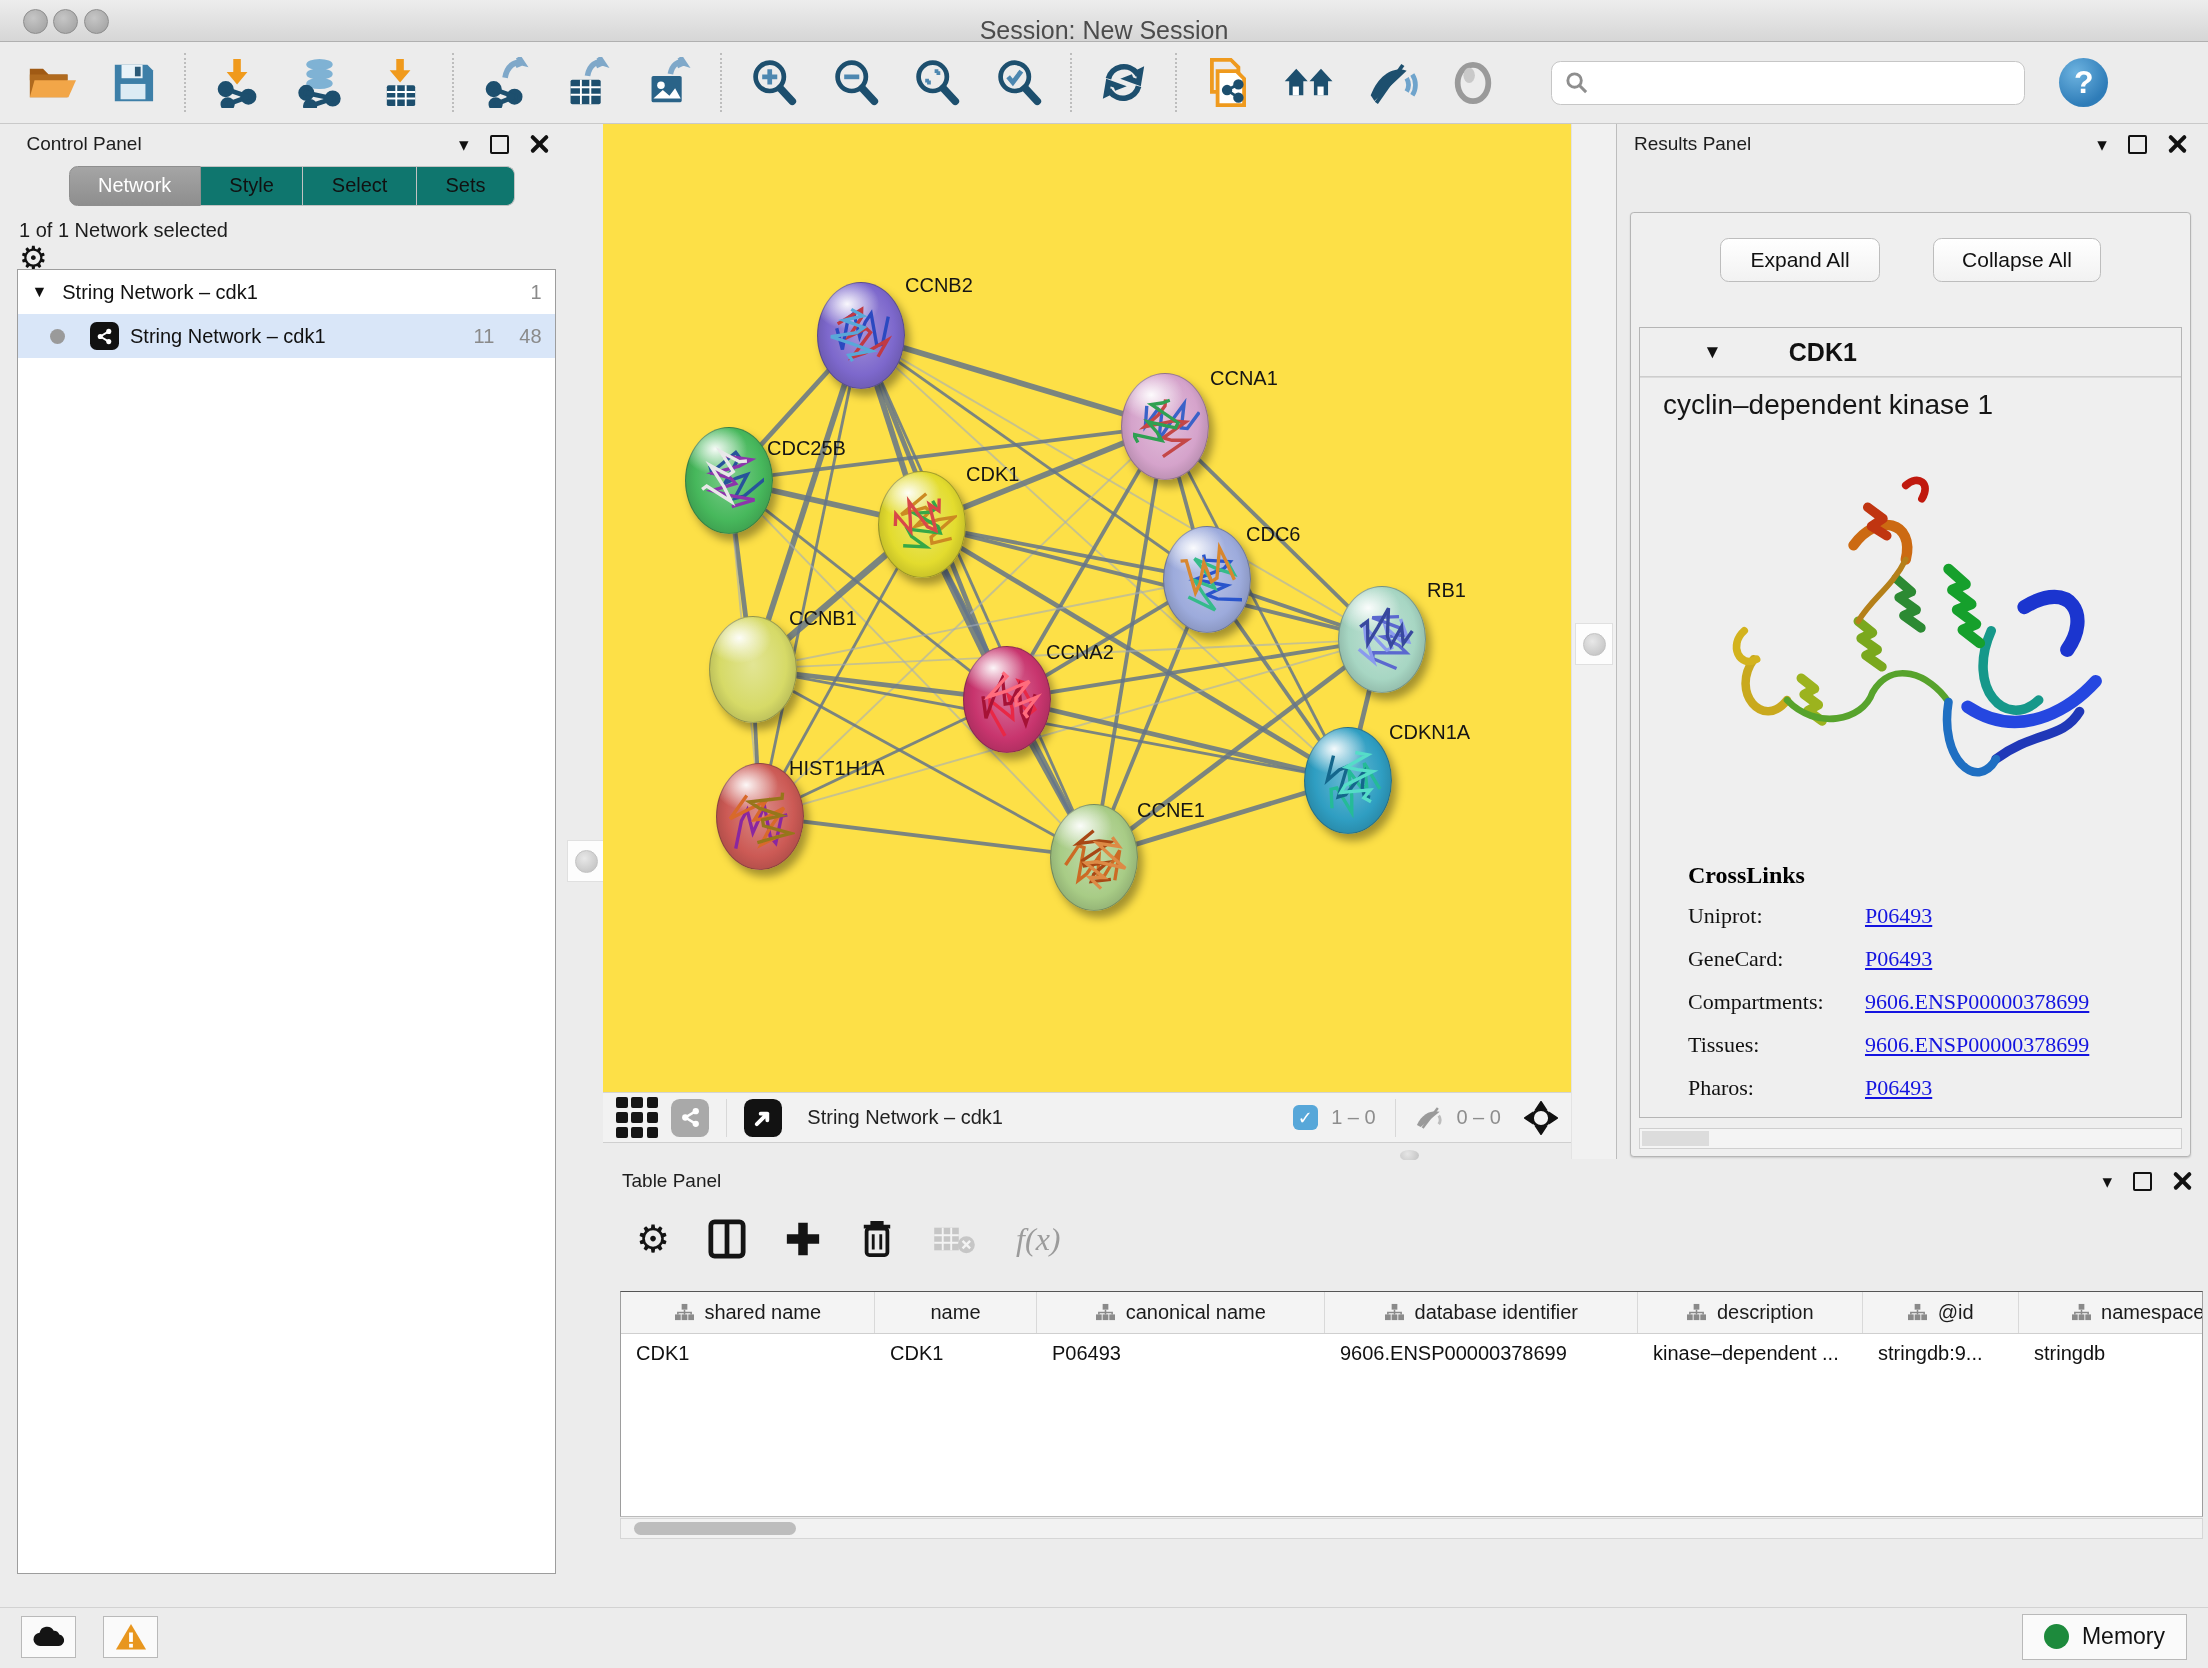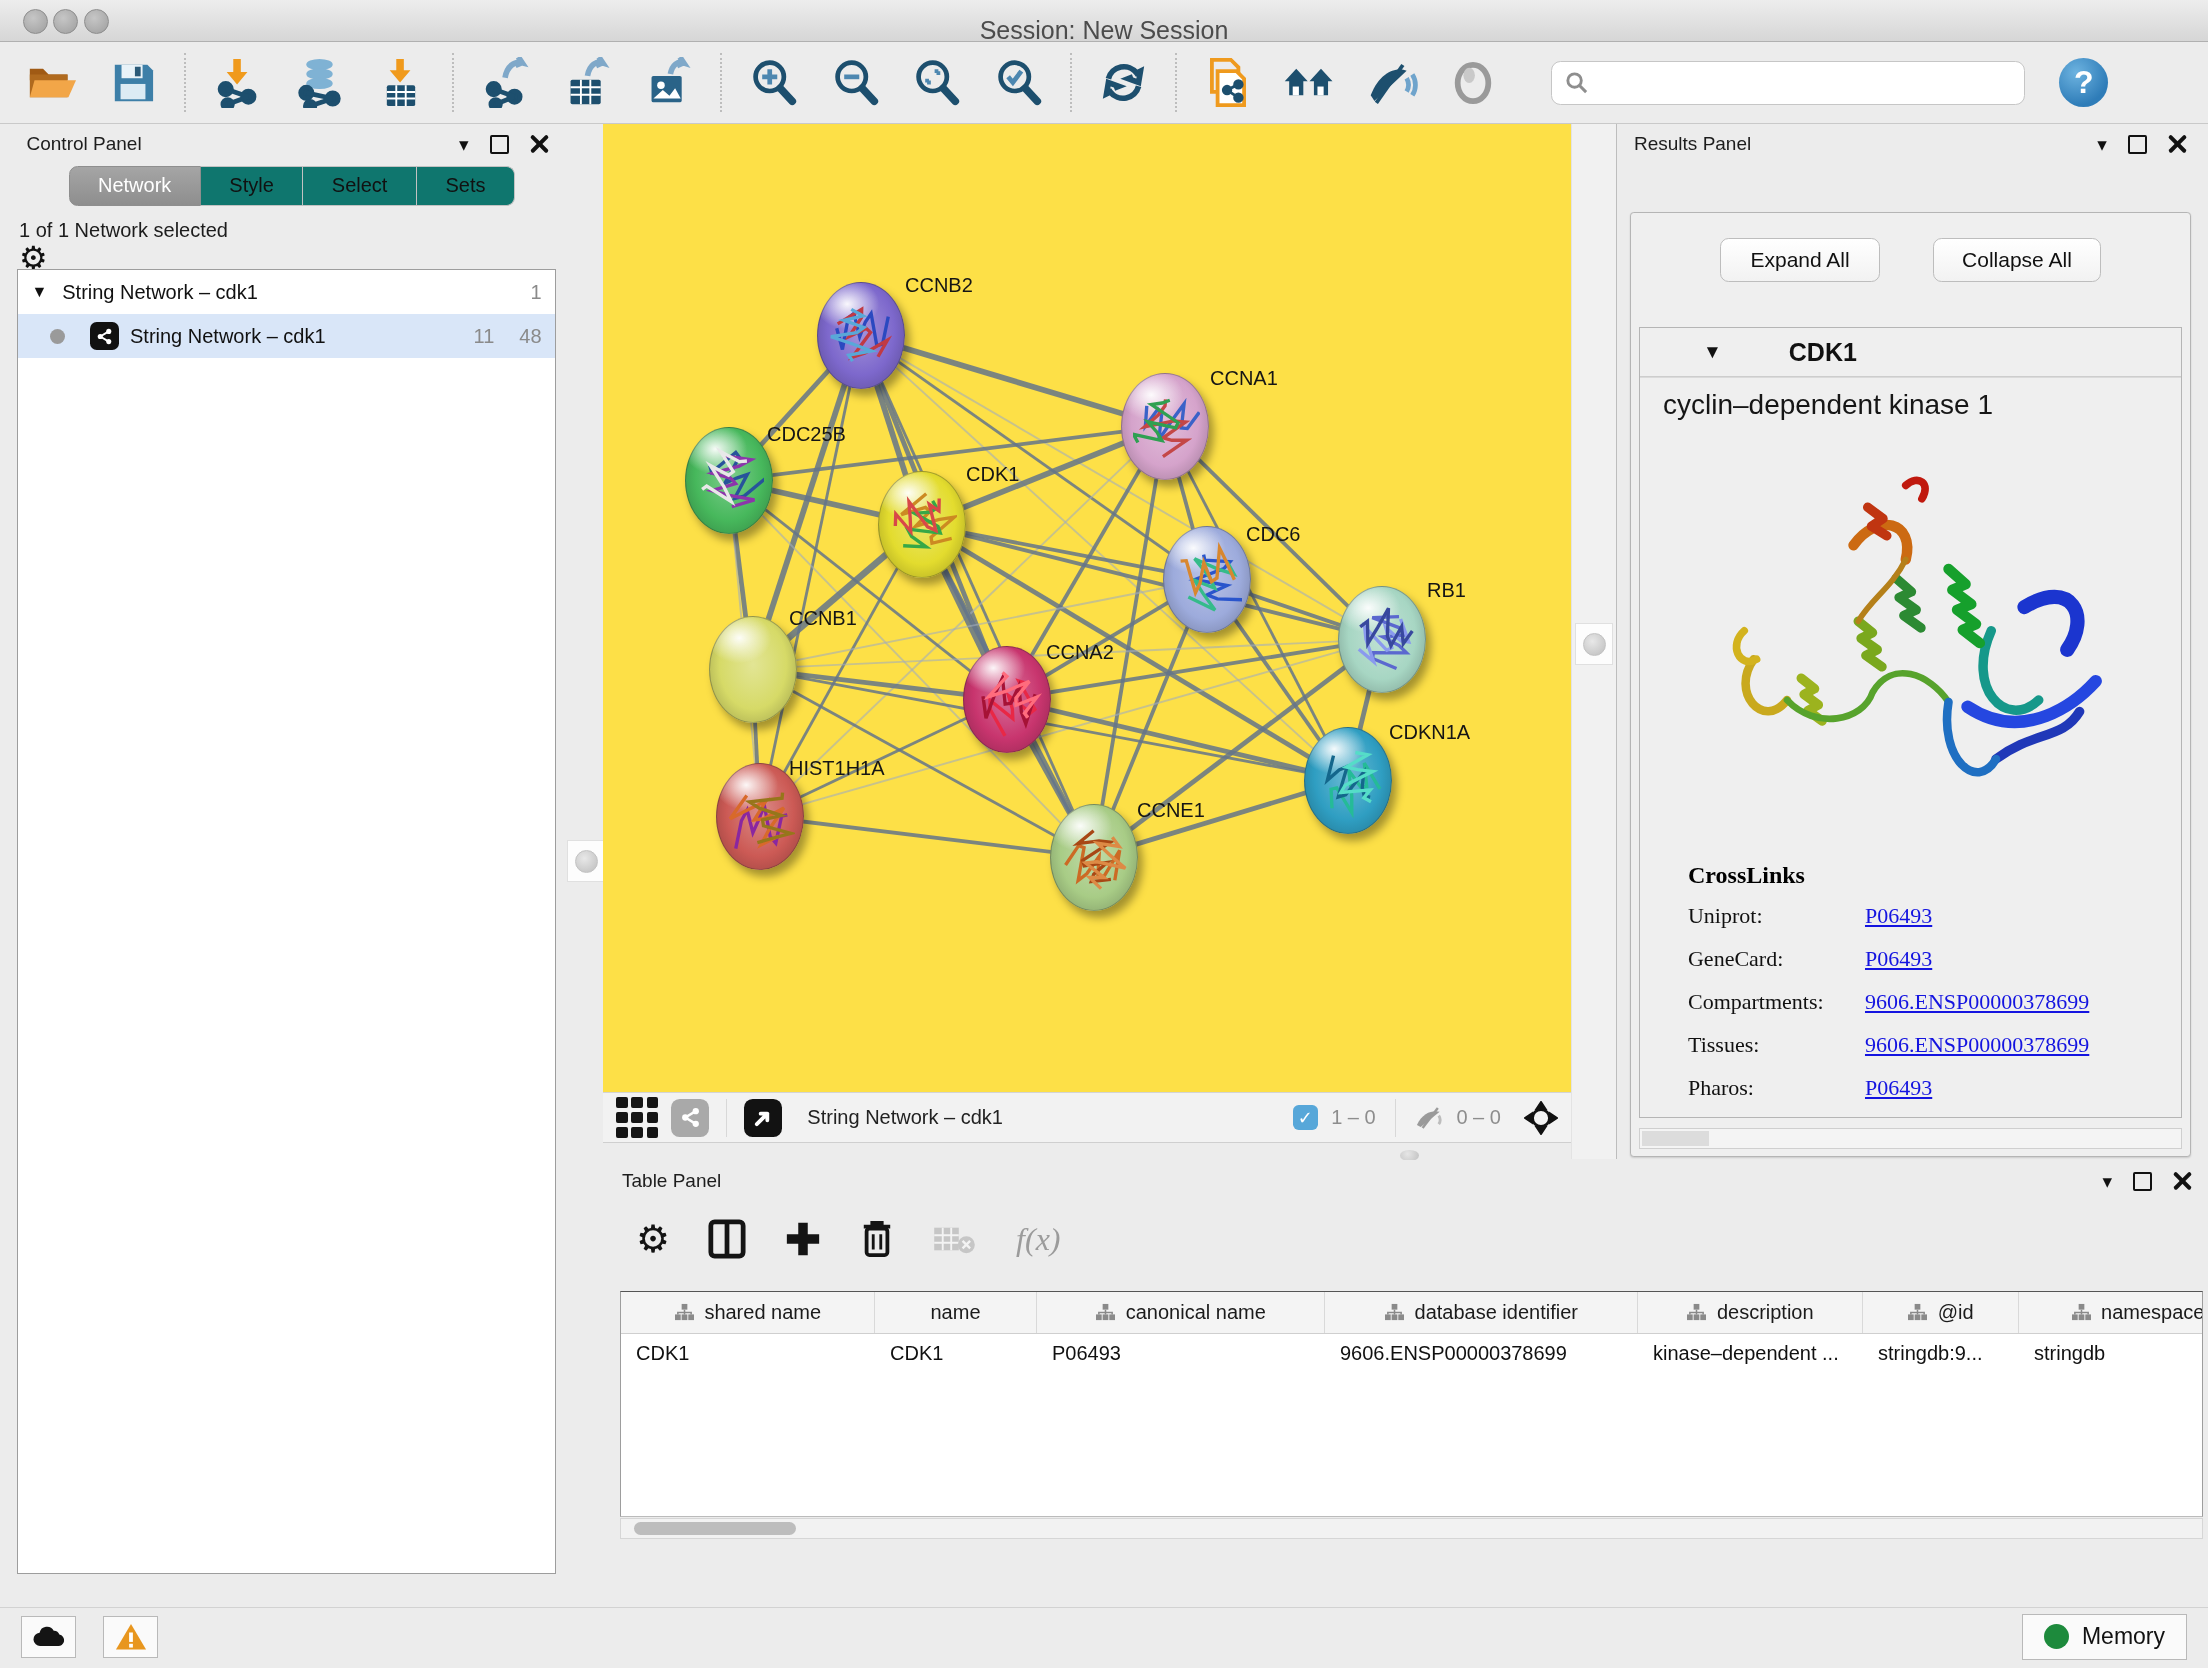--- a/index.html
+++ b/index.html
@@ -514,21 +514,21 @@
         <div class="node" style="left: 447px; top: 680px; width: 88px; height: 107px; background: radial-gradient(62% 40% at 34% 20%, rgba(255, 255, 255, 0.95), rgba(255, 255, 255, 0) 60%), radial-gradient(at 50% 45%, rgb(194, 219, 170) 0%, rgb(168, 204, 134) 55%, rgb(118, 143, 94) 100%); box-shadow: rgba(0, 0, 0, 0.35) 4.8px 6.7px 8.6px; border: 1px solid rgba(40, 40, 40, 0.3);">
           <svg width="67" height="80" viewBox="-26 -26 52 52">
             <path d="M -20 -5.1 L -15.6 18.0 L -11.1 -4.9 L -6.7 -7.2 L -2.2 8.0 L 2.2 -7.8 L 6.7 -15.0 L 11.1 10.5 L 15.6 10.5 L 20.0 -7.1" fill="none" stroke="#cc6a24" stroke-width="2.6" transform="rotate(200) translate(0 -6)"></path>
             <path d="M -20 4.5 L -15.6 -10.2 L -11.1 -6.2 L -6.7 7.0 L -2.2 -10.4 L 2.2 -9.9 L 6.7 15.5 L 11.1 7.7 L 15.6 -8.2 L 20.0 6.9" fill="none" stroke="#a84714" stroke-width="2.6" transform="rotate(247) translate(0 0)"></path>
             <path d="M -20 7.6 L -15.6 -4.1 L -11.1 6.2 L -6.7 -11.4 L -2.2 -3.7 L 2.2 18.4 L 6.7 3.2 L 11.1 -9.3 L 15.6 7.1 L 20.0 -0.6" fill="none" stroke="#dd8a45" stroke-width="2.6" transform="rotate(294) translate(0 6)"></path>
           </svg>
         </div>
       </div>
   <div class="node-label" style="left: 302px; top: 150px;">CCNB2</div>
       <div class="node-label" style="left: 607px; top: 243px;">CCNA1</div>
-      <div class="node-label" style="left: 164px; top: 299px;">CDC25B</div>
+      <div class="node-label" style="left: 164px; top: 313px;">CDC25B</div>
       <div class="node-label" style="left: 363px; top: 339px;">CDK1</div>
       <div class="node-label" style="left: 643px; top: 399px;">CDC6</div>
       <div class="node-label" style="left: 824px; top: 455px;">RB1</div>
       <div class="node-label" style="left: 186px; top: 483px;">CCNB1</div>
       <div class="node-label" style="left: 443px; top: 517px;">CCNA2</div>
       <div class="node-label" style="left: 786px; top: 597px;">CDKN1A</div>
       <div class="node-label" style="left: 186px; top: 633px;">HIST1H1A</div>
       <div class="node-label" style="left: 534px; top: 675px;">CCNE1</div>
     </div>
 

